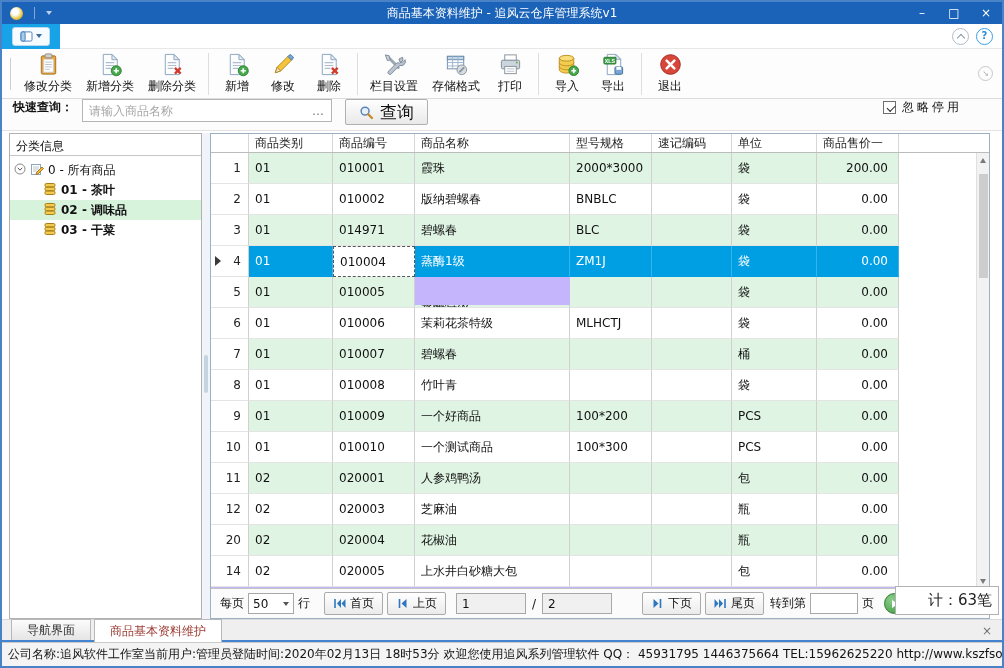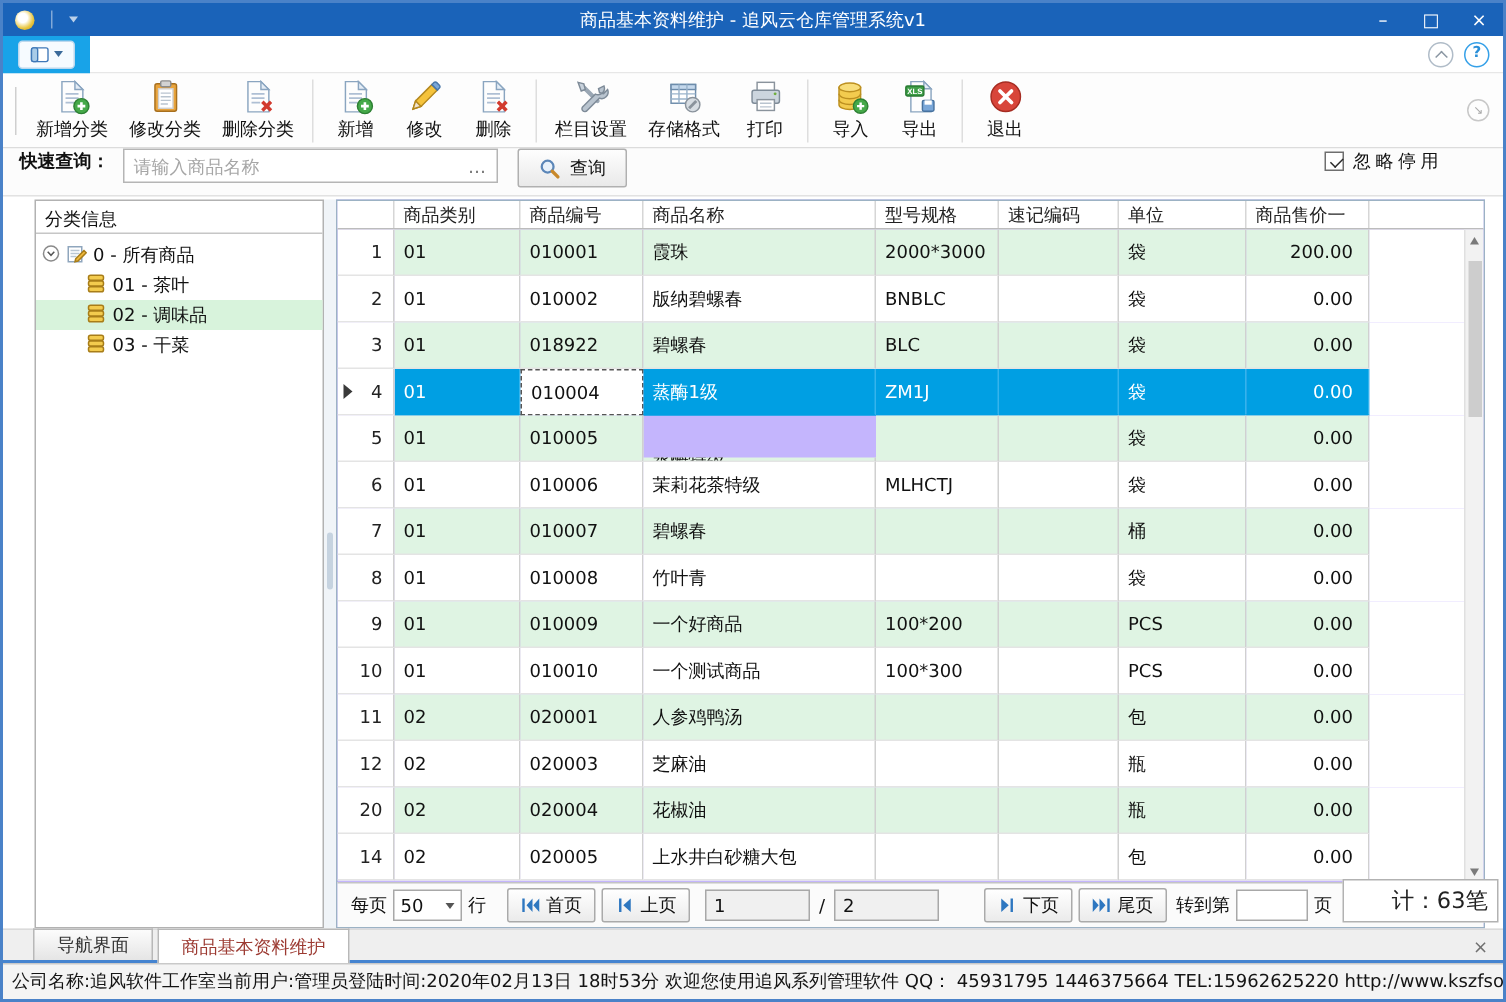--- a/index.html
+++ b/index.html
@@ -60,43 +60,43 @@
     border-bottom:1px solid #e2e2e2; padding:0 11px; position:relative; flex:0 0 auto; }
   .search-label { font-weight:bold; font-size:12px; margin-right:9px; color:#111; }
   .search-box { width:250px; height:23px; border:1px solid #b5b5b5; background:#fff;
     display:flex; align-items:center; }
   .search-box input { border:0; outline:0; flex:1; padding:0 6px; font-size:12px;
     color:#333; font-family:inherit; background:transparent; }
   .search-box input::placeholder { color:#a6a6a6; }
   .ellipsis { color:#777; padding-right:6px; font-size:12px; letter-spacing:1px; }
   .query-btn { margin-left:13px; height:26px; border:1px solid #b0b0b0; border-radius:2px;
     background:linear-gradient(#fefefe,#e9e9e9); display:flex; align-items:center;
-    gap:6px; padding:0 13px; font-size:12px; color:#111; }
+    gap:6px; padding:0 13px; font-size:17px; color:#111; }
   .query-btn svg { width:15px; height:15px; }
   .ignore { position:absolute; right:40px; display:flex; align-items:center; gap:6px;
     font-size:12px; letter-spacing:3px; color:#111; }
   .checkbox { width:13px; height:13px; border:1px solid #6f6f6f; background:#fff;
     position:relative; }
   .checkbox::after { content:""; position:absolute; left:2.5px; top:2.5px; width:7px;
     height:3.5px; border-left:1.8px solid #2a2a2a; border-bottom:1.8px solid #2a2a2a;
     transform:rotate(-45deg); }
 
   
-  .main { height:488px; display:flex; padding:2px 12px 0 21px; background:#fff;
+  .main { height:488px; display:flex; padding:2px 12px 0 7px; background:#fff;
     flex:0 0 auto; }
 
   .tree-panel { width:193px; border:1px solid #b2b2b2; background:#fff; display:flex;
     flex-direction:column; flex:0 0 auto; }
   .tree-header { height:22px; border-bottom:1px solid #c6c6c6; padding:4px 6px 0;
     font-size:12px; color:#111; }
   .tree-body { padding-top:4px; }
   .tree-item { height:20px; display:flex; align-items:center; gap:4px; font-size:12px;
     color:#111; white-space:nowrap; }
   .tree-item.lvl0 { padding-left:4px; }
-  .tree-item.lvl1 { padding-left:33px; }
+  .tree-item.lvl1 { padding-left:33px;font-weight:bold; }
   .tree-item.sel { background:#d8f3dc; }
   .tree-item svg { flex:0 0 auto; }
 
   .splitter { width:8px; background:#f0f4f8; position:relative; flex:0 0 auto; }
   .splitter::after { content:""; position:absolute; left:2px; top:222px; width:4px;
     height:38px; background:#c6d3e0; border-radius:2px; }
 
   .grid { flex:1; border:1px solid #9cb2c4; background:#c4b5fd; display:flex;
     flex-direction:column; position:relative; }
   .thead { height:19px; display:flex; border-bottom:1px solid #bcbcbc; font-size:12px;
@@ -160,21 +160,21 @@
     border-top:4px solid transparent; border-bottom:4px solid transparent;
     border-left:6px solid #fff; }
   .gap8 { width:8px; } .gap14 { width:14px; }
   .total-box { position:absolute; right:-10px; top:-3px; width:104px; height:29px;
     background:#fff; border:1px solid #b2b2b2; display:flex; align-items:center;
     justify-content:flex-end; padding-right:6px; font-size:15px; color:#222; z-index:5; }
 
   
   .tabstrip { height:23px; background:#efefef; border-top:1px solid #dadada;
     border-bottom:2px solid #4584d0; display:flex; align-items:flex-end;
-    padding-left:20px; position:relative; flex:0 0 auto; }
+    padding-left:9px; position:relative; flex:0 0 auto; }
   .tab { height:21px; display:flex; align-items:center; padding:0 15px; font-size:12px;
     border:1px solid #b8b8b8; border-bottom:none;
     background:linear-gradient(#fcfcfc,#e5e5e5); color:#333; margin-right:3px; }
   .tab.active { background:#fff; color:#9c3a32; height:23px; margin-bottom:-2px;
     z-index:2; border-bottom:none; }
   .tab-close { position:absolute; right:10px; top:4px; color:#707070; font-size:12px; }
 
   
   .statusbar { height:24px; background:#f4f4f4; border-top:1px solid #c9c9c9;
     display:flex; align-items:center; padding-left:6px; font-size:12px; color:#141414;
@@ -212,39 +212,39 @@
       <div class="circle-btn help-circle"></div>
     </div>
   </div>
 
   <div class="toolbar">
     <div class="tb-grip"></div>
     <div id="toolbar-buttons" style="display:flex;align-items:center;">
         <div class="tb-btn">
           <span class="tb-ic">
             <svg viewBox="0 0 26 26">
+              <rect x="5.5" y="4" width="15" height="19" rx="1.5" fill="#e9a43c" stroke="#a76f1e"></rect>
+              <rect x="8" y="7.5" width="10" height="13.5" fill="#fff" stroke="#d0d0d0"></rect>
+              <rect x="9.5" y="2" width="7" height="4" rx="1" fill="#d2d2d2" stroke="#8a8a8a"></rect>
+              <path d="M9.5 10.5h7M9.5 13h7M9.5 15.5h7M9.5 18h5" stroke="#b9c4cf" stroke-width="1" fill="none"></path>
+            </svg>
+          </span>
+          <div class="lbl">修改分类</div>
+        </div>
+        <div class="tb-btn">
+          <span class="tb-ic">
+            <svg viewBox="0 0 26 26">
               <path d="M5.5 2.5h9l5.5 5.5v15.5H5.5z" fill="#fdfdfd" stroke="#8aa5c0"></path>
               <path d="M14.5 2.5v5.5h5.5z" fill="#e4edf6" stroke="#8aa5c0"></path>
               <path d="M8 11h9M8 14h9M8 17h6" stroke="#aebfd4" stroke-width="1.2" fill="none"></path>
               <circle cx="19" cy="19.5" r="5.2" fill="#45a949" stroke="#2e8034"></circle>
               <path d="M19 16.8v5.4M16.3 19.5h5.4" stroke="#fff" stroke-width="1.8" fill="none"></path>
             </svg>
           </span>
           <div class="lbl">新增分类</div>
-        </div>
-        <div class="tb-btn">
-          <span class="tb-ic">
-            <svg viewBox="0 0 26 26">
-              <rect x="5.5" y="4" width="15" height="19" rx="1.5" fill="#e9a43c" stroke="#a76f1e"></rect>
-              <rect x="8" y="7.5" width="10" height="13.5" fill="#fff" stroke="#d0d0d0"></rect>
-              <rect x="9.5" y="2" width="7" height="4" rx="1" fill="#d2d2d2" stroke="#8a8a8a"></rect>
-              <path d="M9.5 10.5h7M9.5 13h7M9.5 15.5h7M9.5 18h5" stroke="#b9c4cf" stroke-width="1" fill="none"></path>
-            </svg>
-          </span>
-          <div class="lbl">修改分类</div>
         </div>
         <div class="tb-btn">
           <span class="tb-ic">
             <svg viewBox="0 0 26 26">
               <path d="M5.5 2.5h9l5.5 5.5v15.5H5.5z" fill="#fdfdfd" stroke="#8aa5c0"></path>
               <path d="M14.5 2.5v5.5h5.5z" fill="#e4edf6" stroke="#8aa5c0"></path>
               <path d="M8 11h9M8 14h9M8 17h6" stroke="#aebfd4" stroke-width="1.2" fill="none"></path>
               <path d="M15.5 16.5l6 6M21.5 16.5l-6 6" stroke="#d23a2e" stroke-width="2.4" fill="none"></path>
             </svg>
           </span>
@@ -455,21 +455,21 @@
             <div class="td c" style="width: 155px;">版纳碧螺春</div>
             <div class="td c" style="width: 82px;">BNBLC</div>
             <div class="td c" style="width: 80px;"></div>
             <div class="td c" style="width: 85px;">袋</div>
             <div class="td c num" style="width: 82px;">0.00</div>
             <div class="td fillc"></div>
           </div>
           <div class="trow alt">
             <div class="td rn">3</div>
             <div class="td c" style="width: 84px;">01</div>
-            <div class="td c" style="width: 82px;">018922</div>
+            <div class="td c" style="width: 82px;">014971</div>
             <div class="td c" style="width: 155px;">碧螺春</div>
             <div class="td c" style="width: 82px;">BLC</div>
             <div class="td c" style="width: 80px;"></div>
             <div class="td c" style="width: 85px;">袋</div>
             <div class="td c num" style="width: 82px;">0.00</div>
             <div class="td fillc"></div>
           </div>
           <div class="trow sel">
             <div class="td rn"><span class="row-arrow"></span>4</div>
             <div class="td c" style="width: 84px;">01</div>

